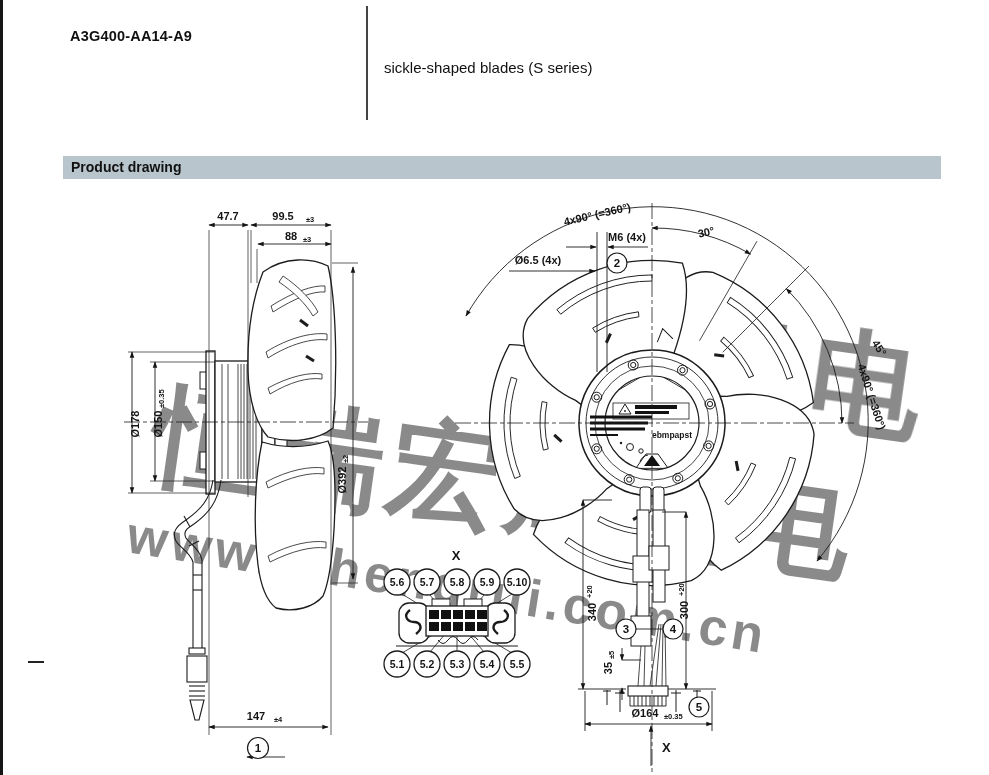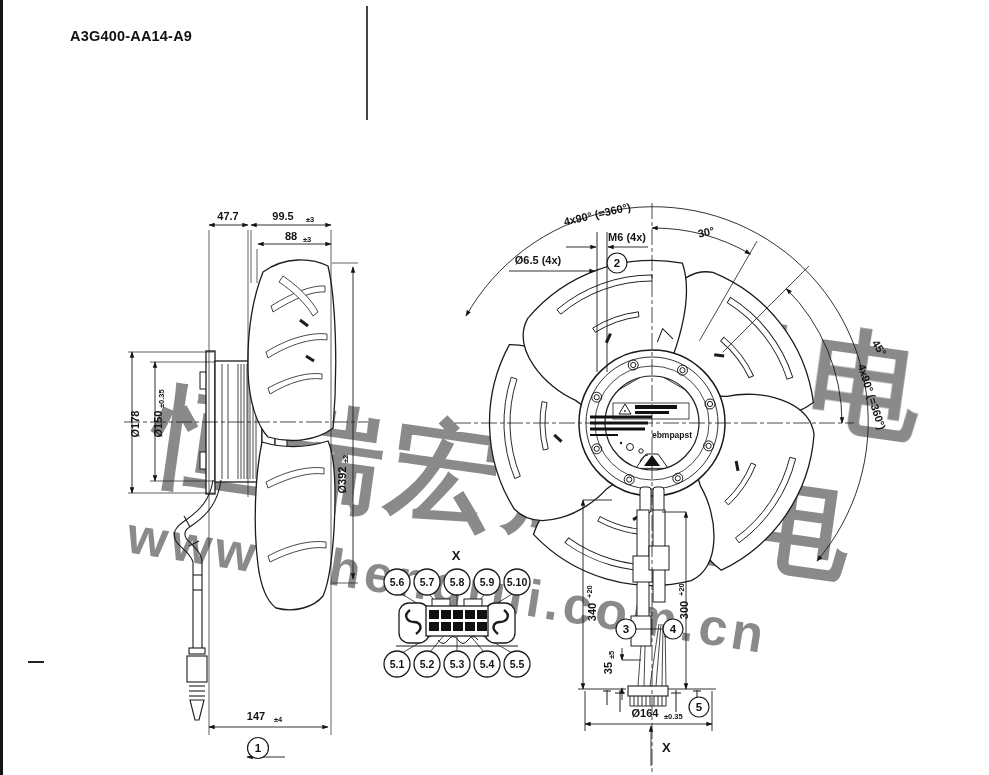--- a/index.html
+++ b/index.html
@@ -26,20 +26,24 @@
 </style>
 </head>
 <body>
 
 <div class="page">
   <div class="edge-strip"></div>
   <div class="left-dash"></div>
 
   <div class="part-number">A3G400-AA14-A9</div>
   <div class="divider"></div>
+  <div class="subtitle">sickle-shaped blades (S series)</div>
+  <div class="section-bar">
+    <span>Product drawing</span>
+  </div>
 
   <svg width="989" height="775" viewBox="0 0 989 775">
     <defs>
       <marker id="ar" viewBox="0 0 10 10" refX="9" refY="5" markerWidth="10" markerHeight="7" orient="auto-start-reverse">
         <path d="M0 1.4 L10 5 L0 8.6 Z" fill="#141414"></path>
       </marker>
       <g id="bl">
         <path d="M 62 35 C 95 55, 125 66, 150 63 A 163 163 0 0 0 128 -100 C 102 -122, 58 -98, 38 -70 L 30.5 -63.5 A 70 70 0 0 1 62 35 Z" fill="#fff" stroke="#1c1c1c" stroke-width="1.3"></path>
         <path d="M130.7 -69.5 A148 148 0 0 1 144.8 30.8 L138.9 29.5 A142 142 0 0 0 125.4 -66.7 Z" fill="#fff" stroke="#1c1c1c" stroke-width="0.9"></path>
         <path d="M105.2 -38.3 A112 112 0 0 1 111.6 9.8 L106.6 9.3 A107 107 0 0 0 100.5 -36.6 Z" fill="#fff" stroke="#1c1c1c" stroke-width="0.9"></path>

